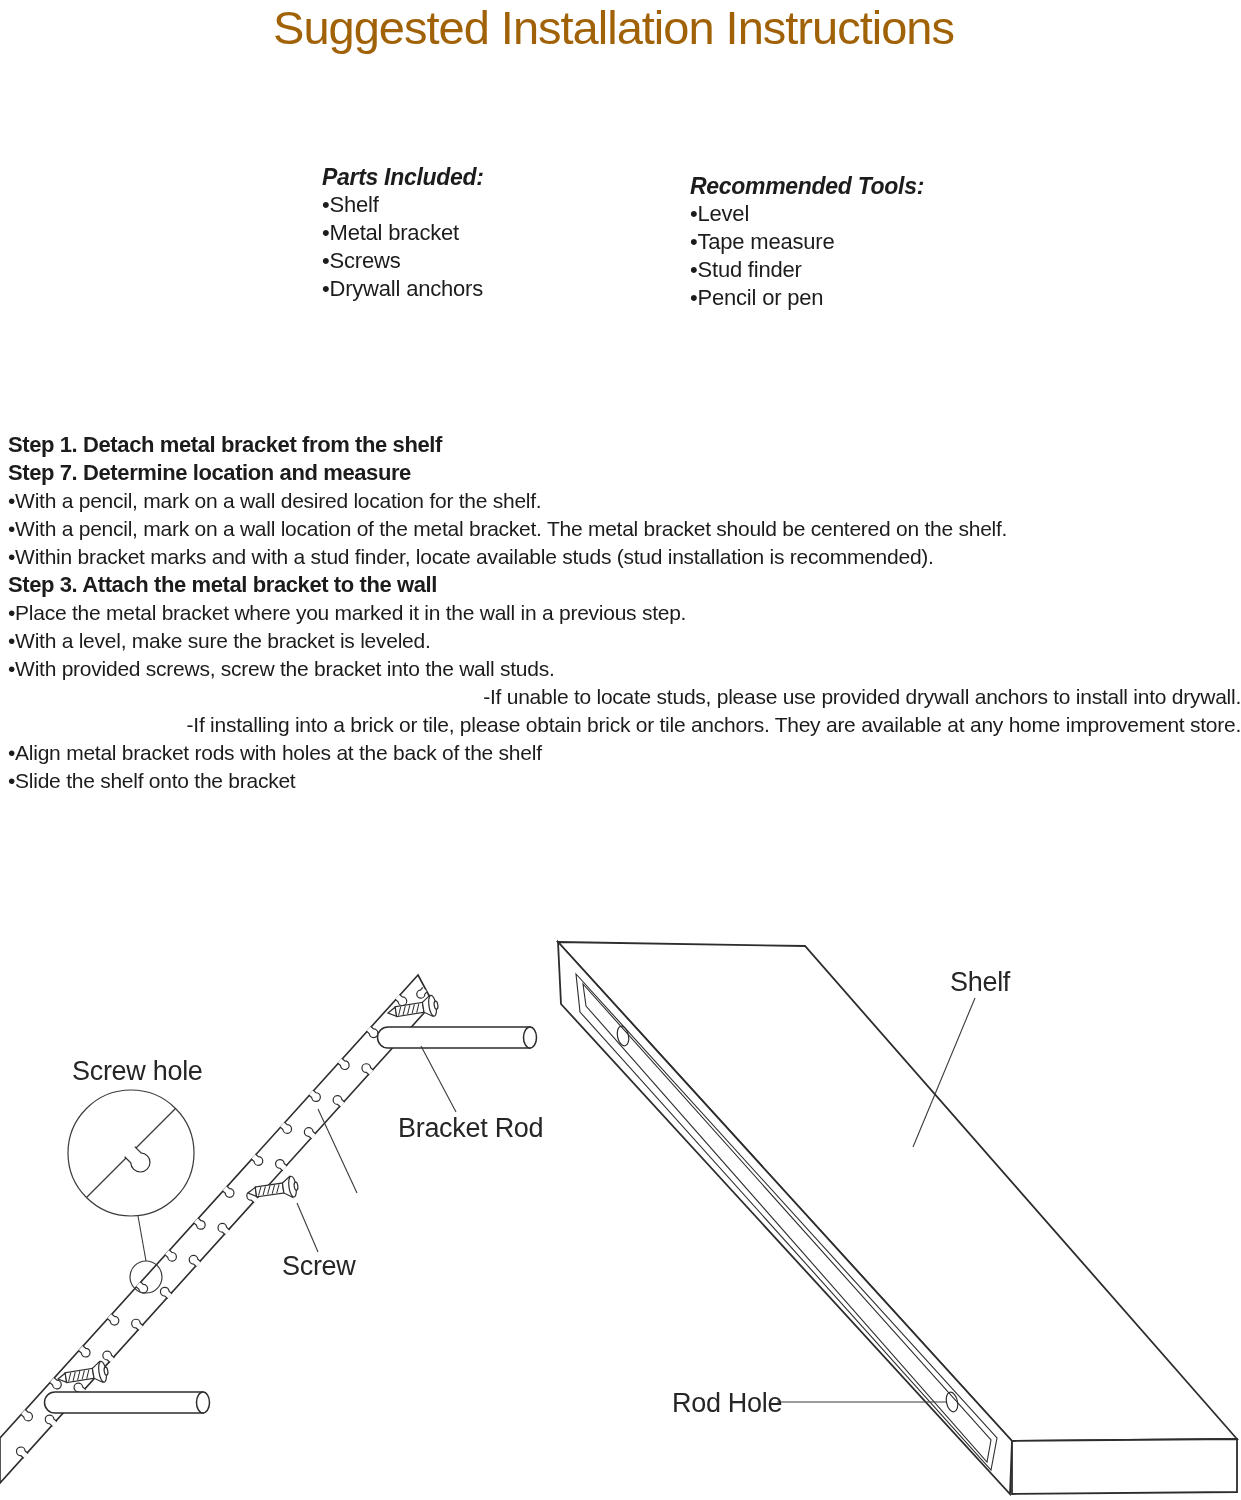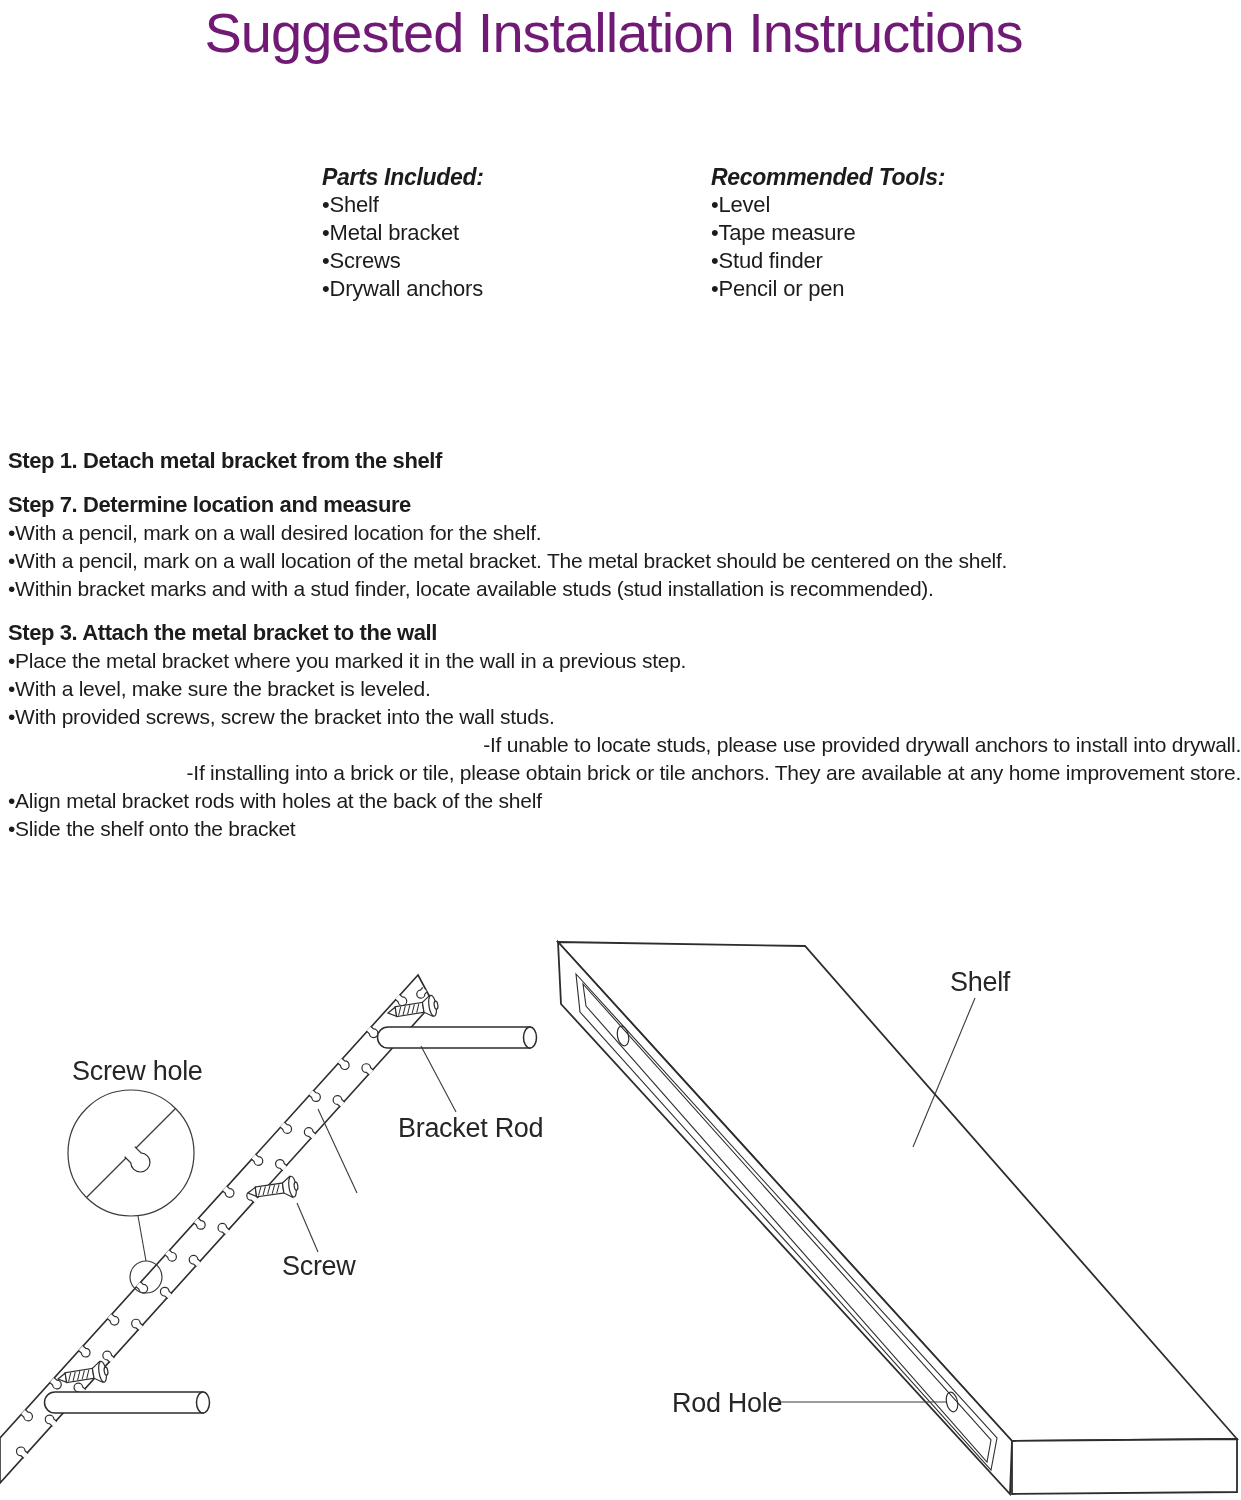--- a/index.html
+++ b/index.html
@@ -8,41 +8,41 @@
     background: #ffffff;
     overflow: hidden;
     font-family: "Liberation Sans", sans-serif;
     color: #1c1c1c;
   }
   .page { position: relative; width: 1241px; height: 1500px; }
 
   .title {
     position: absolute; top: 0px; left: 0; right: 14px;
     text-align: center;
-    font-size: 56px; font-weight: 400; letter-spacing: -1px;
-    color: #701a75;
+    font-size: 47px; font-weight: 400; letter-spacing: -1px;
+    color: #a16207;
   }
 
   .list-block { position: absolute; top: 163px; width: 320px; }
   .list-block.parts { left: 322px; }
-  .list-block.tools { left: 711px; }
+  .list-block.tools { left: 690px; margin-top: 9px; }
   .list-heading {
     font-weight: 700; font-style: italic;
     font-size: 23px; line-height: 28px; letter-spacing: -0.3px;
   }
   .list-item { font-size: 22px; line-height: 28px; letter-spacing: -0.2px; }
 
   .instructions {
     position: absolute; left: 8px; top: 431px; width: 1233px;
   }
   .ins-line {
     font-size: 21px; line-height: 28px; letter-spacing: -0.25px;
     white-space: nowrap;
   }
-  .ins-line.bold { font-weight: 700; font-size: 22px; letter-spacing: -0.4px; margin-top: 16px; }
+  .ins-line.bold { font-weight: 700; font-size: 22px; letter-spacing: -0.4px; }
   .ins-line.indent { padding-left: 78px; text-align: right; }
 
   .diagram-wrap { position: absolute; left: 0; top: 900px; width: 1241px; height: 600px; }
   svg text {
     font-family: "Liberation Sans", sans-serif;
     font-size: 27px; fill: #262626; letter-spacing: -0.3px;
   }
 </style>
 </head>
 <body>

